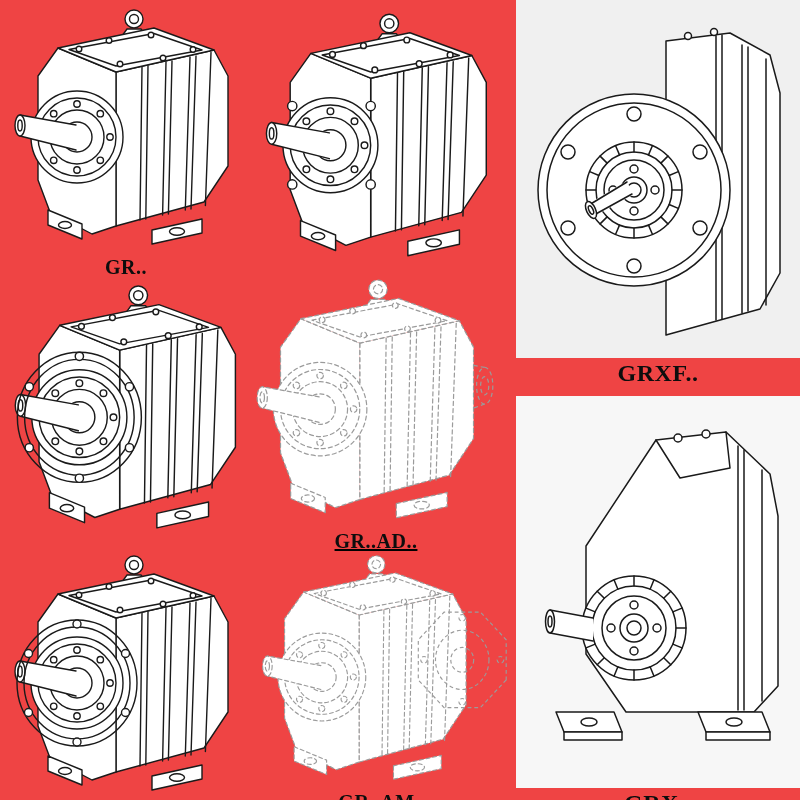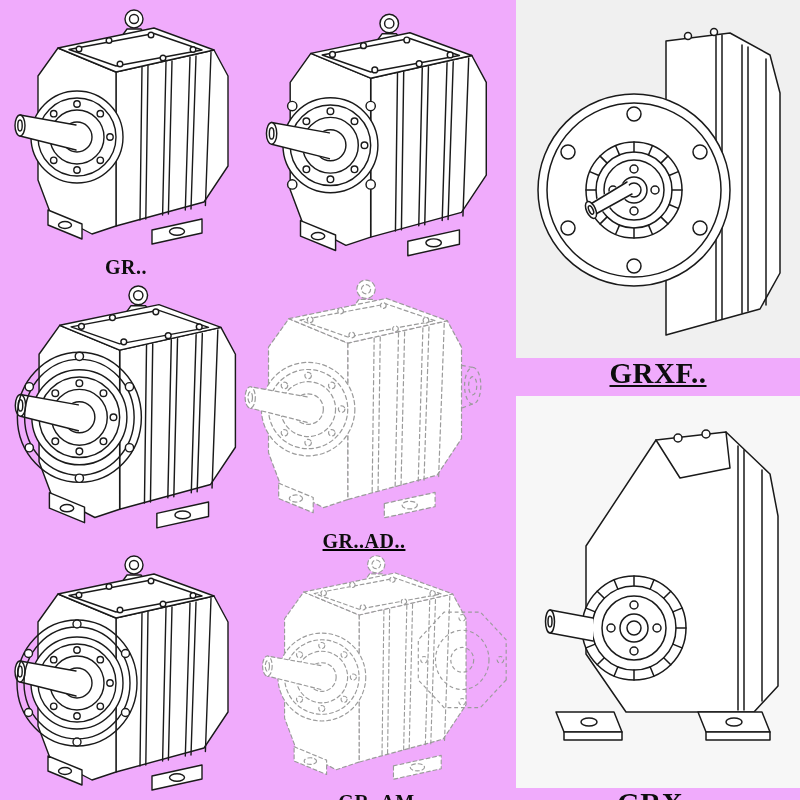--- a/index.html
+++ b/index.html
@@ -1,23 +1,23 @@
 <!DOCTYPE html>
 <html><head>
 <meta charset="utf-8">
 <style>
   html,body{margin:0;padding:0;background:#ffffff;}
-  .page{position:relative;width:800px;height:800px;background:#f0abfc;overflow:hidden;
+  .page{position:relative;width:800px;height:800px;background:#ef4444;overflow:hidden;
         font-family:"Liberation Serif",serif;}
   .cell{position:absolute;display:flex;flex-direction:column;align-items:center;}
   .art{width:100%;flex:1;display:flex;align-items:center;justify-content:center;}
   .art svg{width:100%;height:100%;}
   .label{font-weight:700;font-size:20px;color:#0d0d0d;letter-spacing:0.5px;
          text-align:center;line-height:26px;height:28px;width:100%;}
-  .cell.big .label{font-size:29px;line-height:30px;height:34px;text-decoration:underline;}
+  .cell.big .label{font-size:24px;line-height:30px;height:34px;}
   .grayback .art{background:#f0f0f0;}
   .grayback2 .art{background:#f7f7f7;}
 </style>
 </head>
 <body>
 
 <svg width="0" height="0" style="position:absolute" aria-hidden="true">
   <defs>
     <g id="sym-gbox" stroke-linejoin="round" stroke-linecap="round">
 
@@ -153,21 +153,21 @@
             <circle cx="22.5" cy="162.5" r="4"></circle>
             <circle cx="22.5" cy="103.5" r="4"></circle>
             <circle cx="71" cy="74" r="4"></circle>
             <circle cx="119.5" cy="103.5" r="4"></circle>
           </g>
         </g>
       </svg>
     </div>
   </div>
 
-  <div class="cell" style="left:236px;top:274px;width:256px;height:270px;text-decoration:underline;">
+  <div class="cell" style="left:248px;top:274px;width:256px;height:270px;text-decoration:underline;">
     <div class="art">
       <svg viewBox="0 0 252 250" preserveAspectRatio="xMidYMid meet">
         <g stroke="#9b9b9b" stroke-width="1.2" stroke-dasharray="4 3">
           <use href="#sym-gbox"></use>
           <g fill="none">
             <ellipse cx="233" cy="110" rx="8" ry="18"></ellipse>
             <ellipse cx="233" cy="110" rx="4" ry="9"></ellipse>
             <path d="M233,92 L222,90 M233,128 L222,132"></path>
           </g>
         </g>

